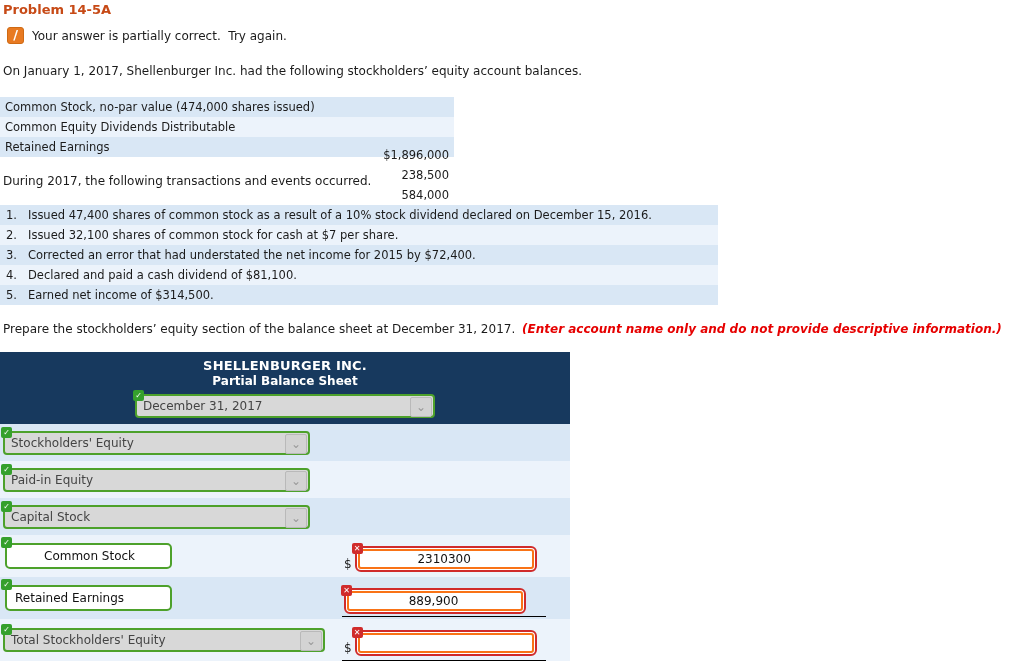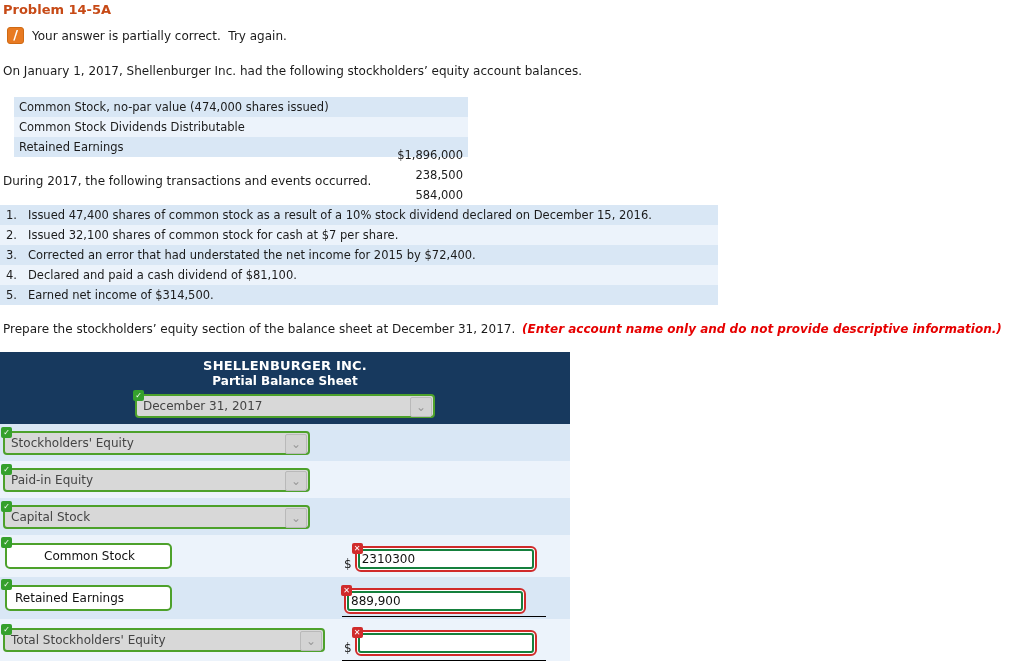--- a/index.html
+++ b/index.html
@@ -8,21 +8,21 @@
 
   .problem-title{position:absolute;left:3px;top:2px;font-size:13px;font-weight:bold;color:#c74a16;}
 
   .status{position:absolute;left:7px;top:27px;display:flex;align-items:center;gap:8px;font-size:12px;}
   .p-icon{width:15px;height:15px;background:#e87a22;border:1px solid #cf6a14;border-radius:3px;
           color:#fff;font-weight:bold;font-size:13px;line-height:14px;text-align:center;flex:0 0 auto;}
   .status-text{white-space:pre-wrap;}
 
   .intro{position:absolute;left:3px;top:64px;font-size:12px;white-space:nowrap;}
 
-  .balance-table{position:absolute;left:14px;top:97px;width:454px;font-size:11.5px;}
+  .balance-table{position:absolute;left:0;top:97px;width:454px;font-size:11.5px;}
   .bt-row{display:flex;height:20px;line-height:20px;padding:0 5px;box-sizing:border-box;}
   .bt-row:nth-child(odd){background:#d9e7f5;}
   .bt-row:nth-child(even){background:#ecf3fb;}
   .bt-label{flex:1;}
   .bt-value{text-align:right;margin-top:48px;}
 
   .during{position:absolute;left:3px;top:174px;font-size:12px;white-space:nowrap;}
 
   .tx-table{position:absolute;left:0;top:205px;width:718px;font-size:11.5px;}
   .tx-row{display:flex;height:20px;line-height:20px;}
@@ -62,22 +62,22 @@
 
   .gi-wrap{position:relative;margin-left:5px;}
   .gi-wrap.indent .green-input{padding-left:37px;}
   .green-input{width:167px;height:26px;box-sizing:border-box;border:2px solid #4da12b;border-radius:5px;
                background:#fff;font:12px "DejaVu Sans","Liberation Sans",sans-serif;color:#111;
                padding-left:8px;outline:none;}
 
   .amt{position:absolute;left:344px;bottom:5px;display:flex;align-items:flex-end;gap:3px;}
   .dollar{font-size:12px;padding-bottom:1px;}
   .red-wrap{position:relative;border:2px solid #d02b2b;border-radius:6px;padding:1px;background:#fff;}
-  .red-input{display:block;width:176px;height:20px;box-sizing:border-box;border:2px solid #15803d;
-             border-radius:3px;background:#fff;text-align:left;
+  .red-input{display:block;width:176px;height:20px;box-sizing:border-box;border:2px solid #f97316;
+             border-radius:3px;background:#fff;text-align:center;
              font:12px "DejaVu Sans","Liberation Sans",sans-serif;color:#111;
              padding-right:5px;outline:none;}
 
   .rule{position:absolute;left:342px;width:204px;height:1px;background:#000;}
   .rule.r5{bottom:2px;}
   .rule.r6{bottom:0;}
 </style>
 </head>
 <body>
 
@@ -91,21 +91,21 @@
   </div>
 
   <div class="intro">On January 1, 2017, Shellenburger Inc. had the following stockholders’ equity account balances.</div>
 
   <div class="balance-table">
     <div class="bt-row">
       <span class="bt-label">Common Stock, no-par value (474,000 shares issued)</span>
       <span class="bt-value">$1,896,000</span>
     </div>
     <div class="bt-row">
-      <span class="bt-label">Common Stock Dividends Distributable</span>
+      <span class="bt-label">Common Equity Dividends Distributable</span>
       <span class="bt-value">238,500</span>
     </div>
     <div class="bt-row">
       <span class="bt-label">Retained Earnings</span>
       <span class="bt-value">584,000</span>
     </div>
   </div>
 
   <div class="during">During 2017, the following transactions and events occurred.</div>
 

